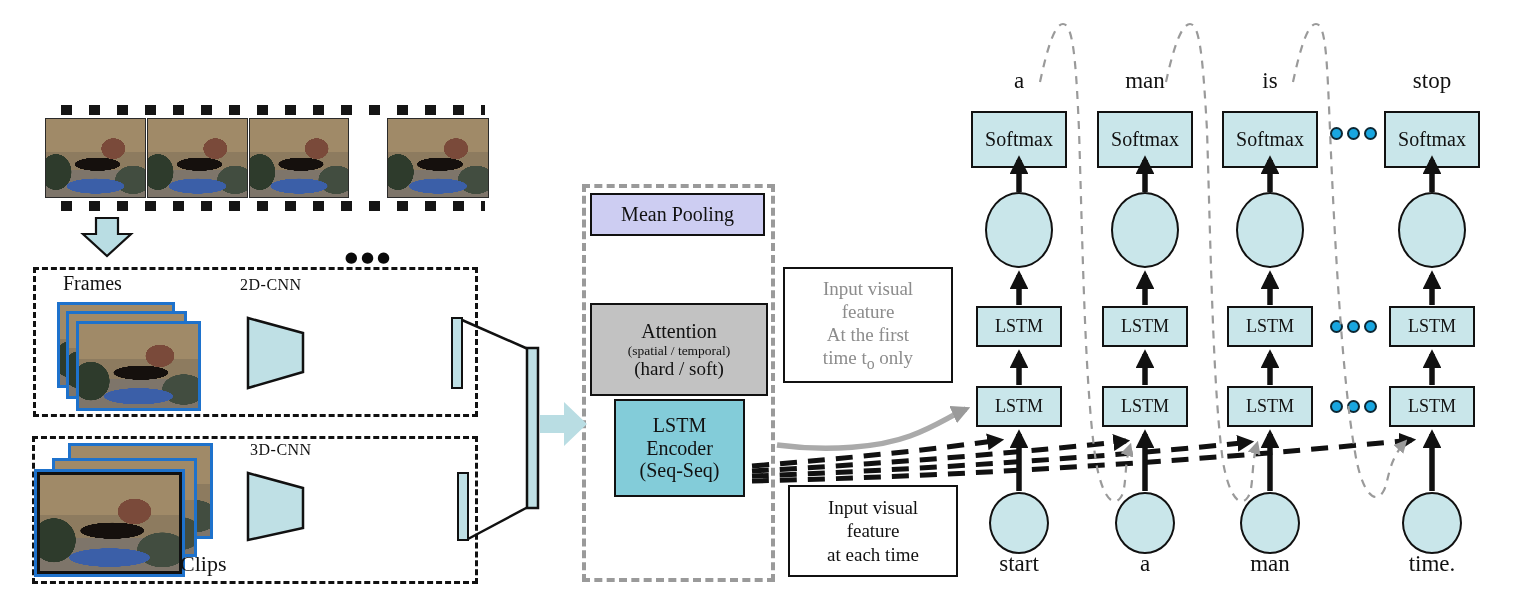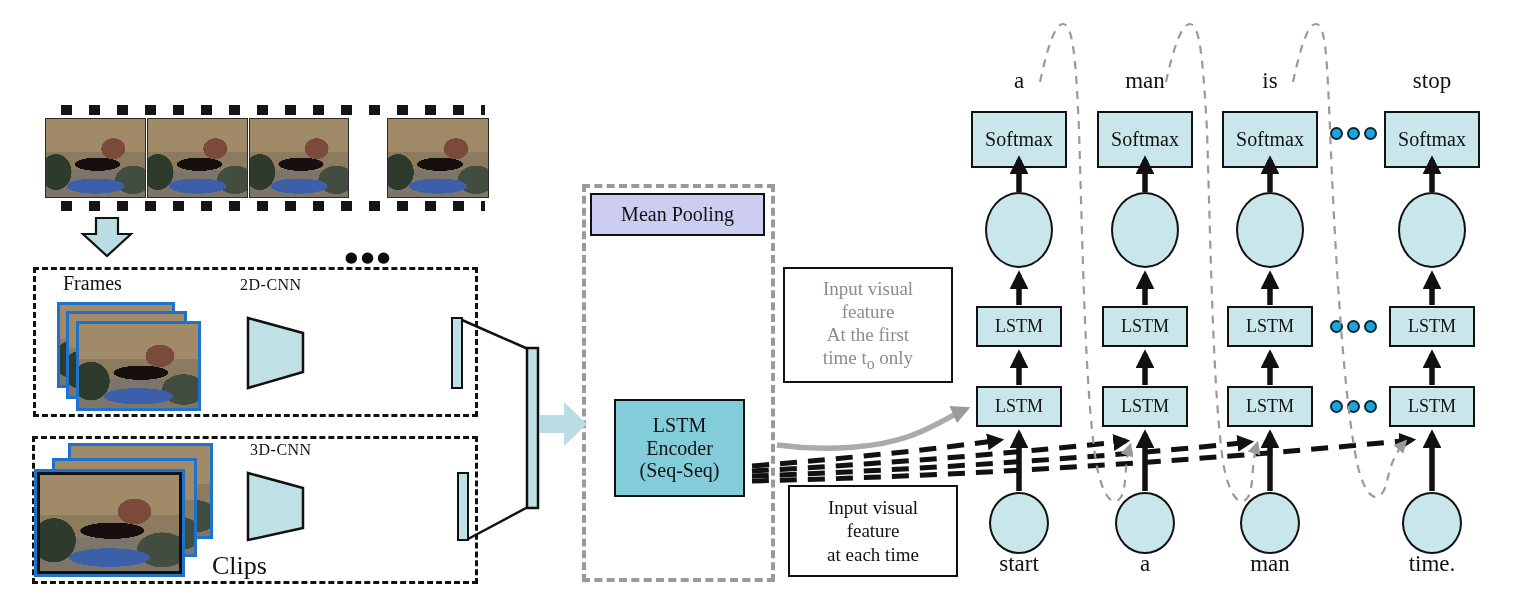--- a/index.html
+++ b/index.html
@@ -82,25 +82,30 @@
   <div class="abs cnn-label" style="left:240px;top:276px;text-align:center;">2D-CNN</div>
   <div class="stackframe photo" style="left:57px;top:302px;width:118px;height:86px;"></div>
   <div class="stackframe photo" style="left:66px;top:311px;width:121px;height:88px;"></div>
   <div class="stackframe photo" style="left:76px;top:321px;width:125px;height:90px;"></div>
 
   <div class="abs dashpanel" style="left:32px;top:436px;width:446px;height:148px;"></div>
   <div class="abs cnn-label" style="left:250px;top:441px;">3D-CNN</div>
   <div class="stackframe photo" style="left:68px;top:443px;width:145px;height:96px;"></div>
   <div class="stackframe photo" style="left:52px;top:458px;width:145px;height:99px;"></div>
   <div class="stackframe photo" style="left:37px;top:472px;width:145px;height:102px;border-color:#111;outline:3px solid var(--frame-border-blue);"></div>
-  <div class="abs" style="left:212px;top:551px;font-size:26px;">Clips</div>
+  <div class="abs" style="left:180px;top:551px;font-size:22px;">Clips</div>
 
   <div class="abs" style="left:582px;top:184px;width:193px;height:398px;border:4px dashed #9a9a9a;box-sizing:border-box;"></div>
   <div class="enc-box" style="left:590px;top:193px;width:175px;height:43px;background:var(--mean-pooling);">
     <span class="l">Mean Pooling</span>
+  </div>
+  <div class="enc-box" style="left:590px;top:303px;width:178px;height:93px;background:var(--attention);">
+    <span class="l">Attention</span>
+    <span class="s">(spatial / temporal)</span>
+    <span class="l" style="font-size:19px;">(hard / soft)</span>
   </div>
   <div class="enc-box" style="left:614px;top:399px;width:131px;height:98px;background:var(--lstm-encoder);">
     <span class="l">LSTM</span>
     <span class="l">Encoder</span>
     <span class="l">(Seq-Seq)</span>
   </div>
 
   <div class="note gray" style="left:783px;top:267px;width:170px;height:116px;">
     <span>Input visual</span>
     <span>feature</span>

